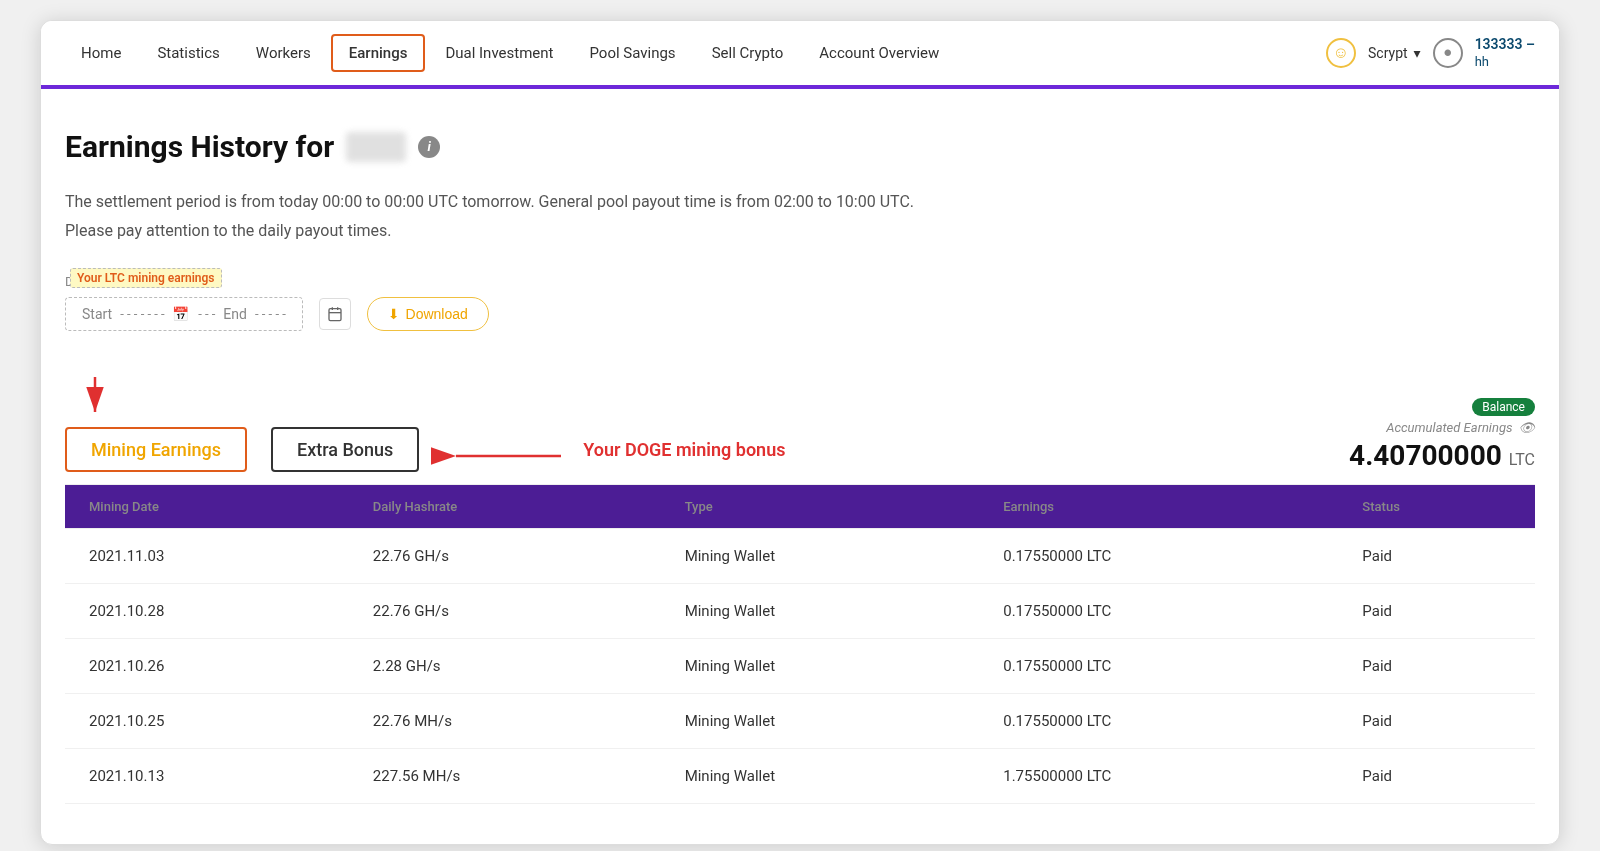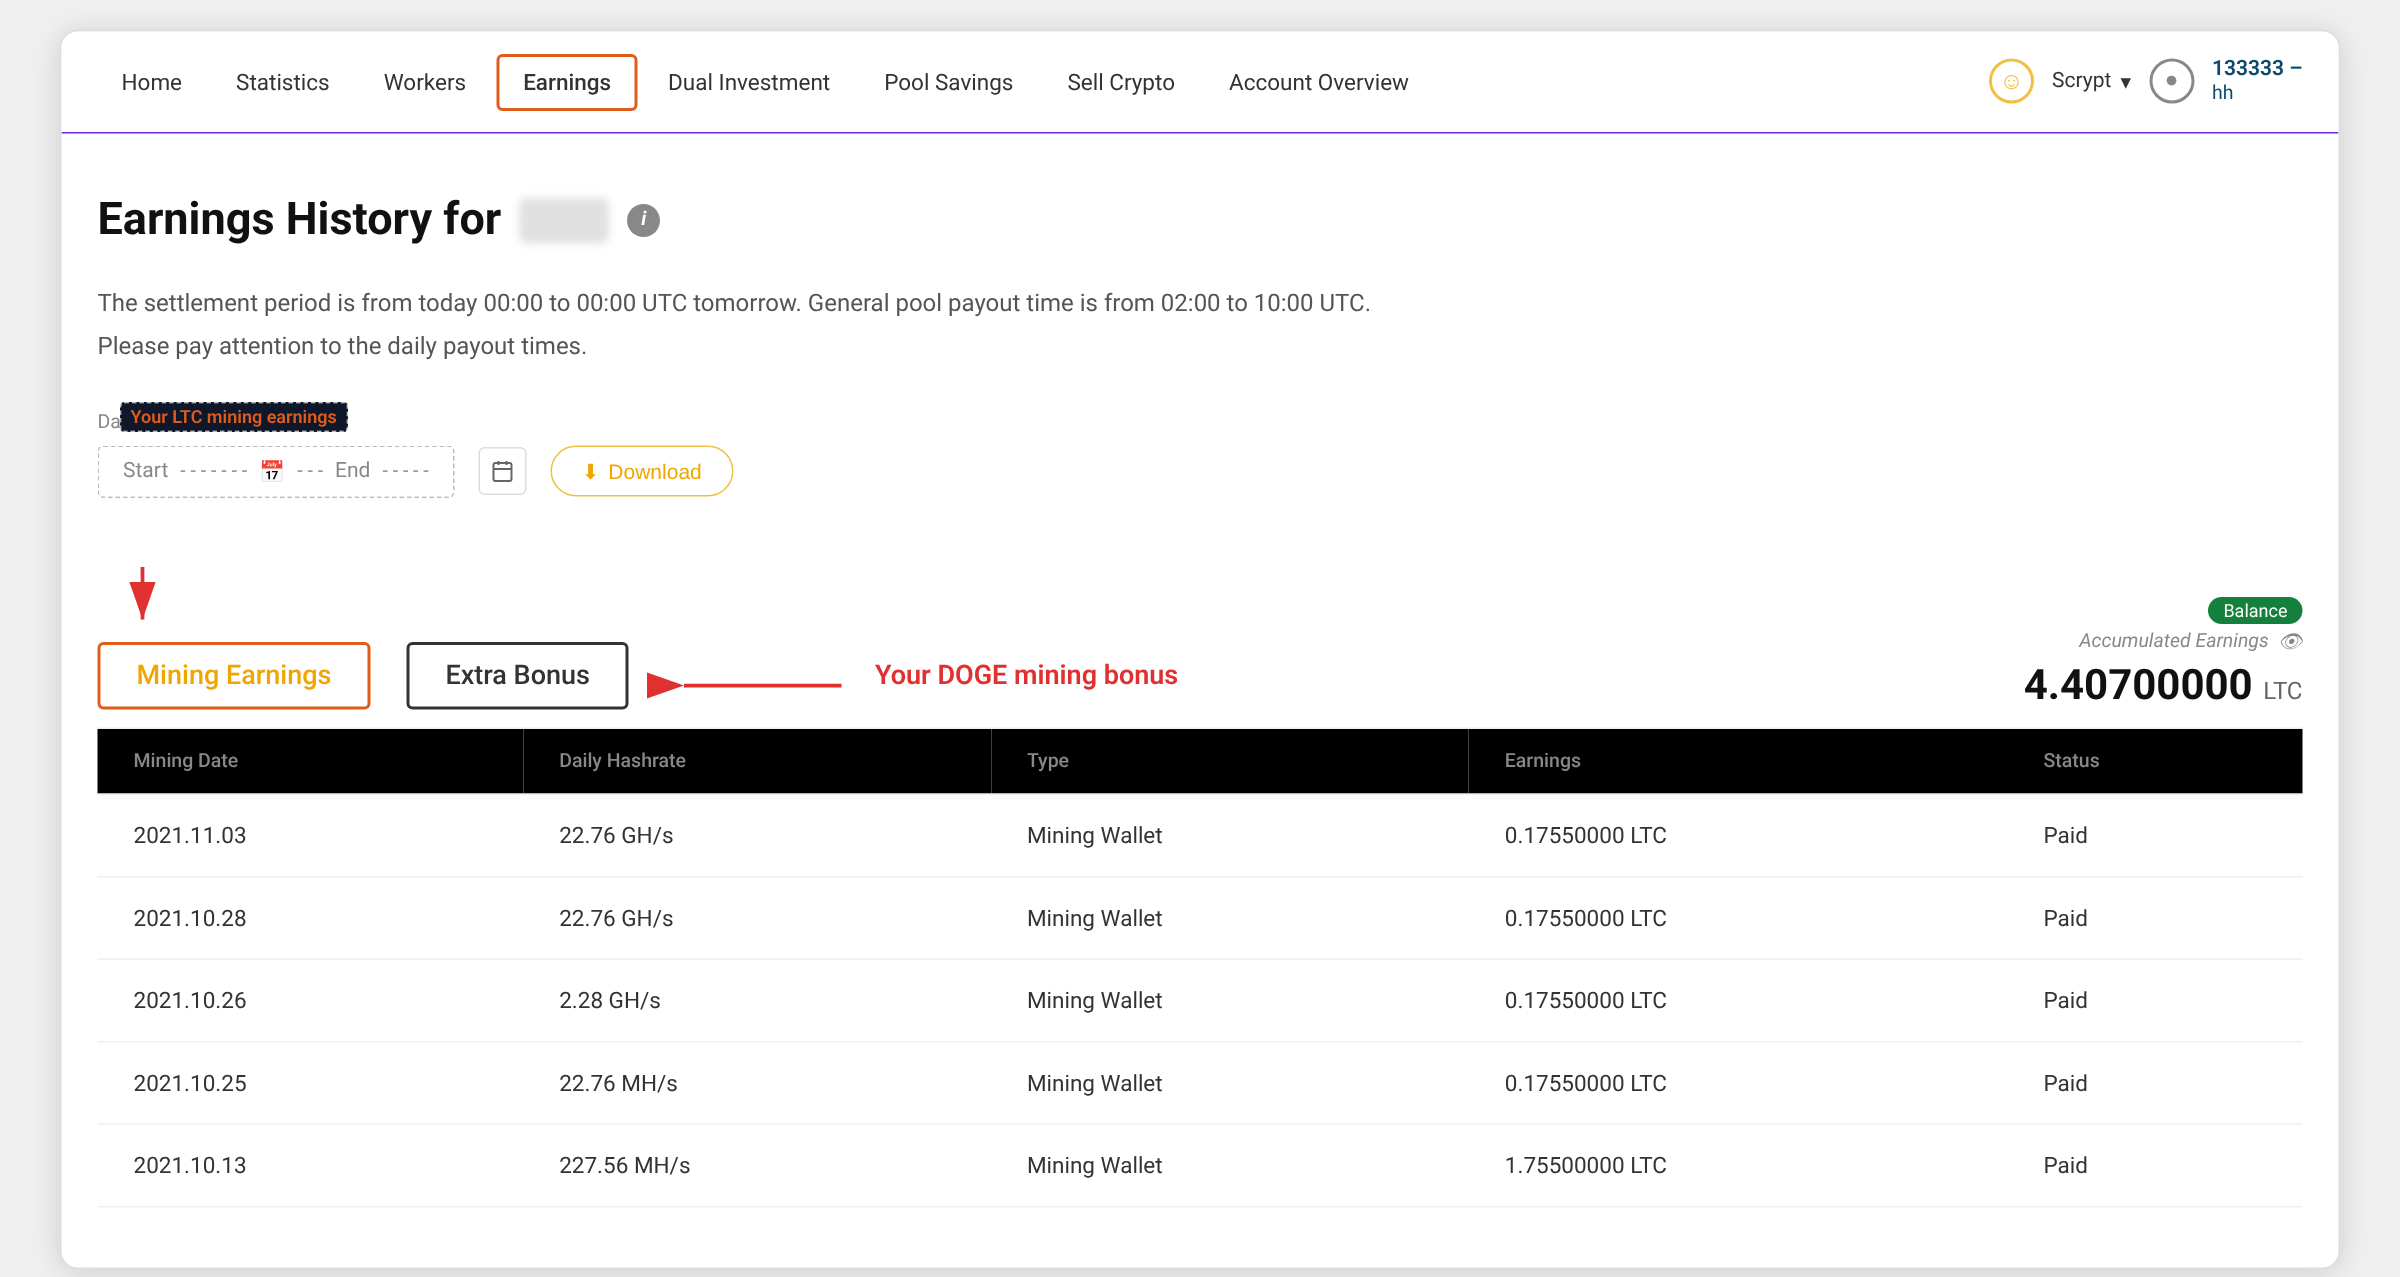--- a/index.html
+++ b/index.html
@@ -20,21 +20,21 @@
       min-height: 810px;
       box-shadow: 0 2px 20px rgba(0,0,0,0.15);
       overflow: hidden;
     }
     
     .navbar {
       display: flex;
       align-items: center;
       padding: 0 24px;
       height: 68px;
-      border-bottom: 1px solid #6d28d9;
+      border-bottom: 4px solid #6d28d9;
       background: #fff;
     }
     .nav-links {
       display: flex;
       align-items: center;
       gap: 4px;
       flex: 1;
     }
     .nav-item {
       padding: 8px 16px;
@@ -157,28 +157,28 @@
       display: flex;
       align-items: center;
       gap: 8px;
       font-size: 14px;
       color: #888;
       position: relative;
     }
     .date-range-box .annotation-ltc {
       position: absolute;
       top: -30px;
-      left: 14px;
+      left: 4px;
       font-size: 12px;
       color: #e05c1a;
       font-weight: 600;
       border: 1.5px dashed #bbb;
       padding: 2px 6px;
       border-radius: 3px;
-      background: #0f172a;
+      background: #fef9c3;
       white-space: nowrap;
     }
     .date-sep { color: #888; font-size: 13px; }
     .calendar-icon-btn {
       width: 32px;
       height: 32px;
       border: 1px solid #ddd;
       border-radius: 4px;
       display: flex;
       align-items: center;
@@ -262,21 +262,21 @@
       color: #666;
       font-weight: 400;
     }
     
     .earnings-table {
       width: 100%;
       border-collapse: collapse;
       margin-top: 0;
     }
     .earnings-table thead tr {
-      background: #000000;
+      background: #4c1d95;
     }
     .earnings-table th {
       padding: 14px 24px;
       text-align: left;
       font-size: 13px;
       font-weight: 500;
       color: #888;
       border-bottom: 1px solid #eee;
     }
     .earnings-table td {

